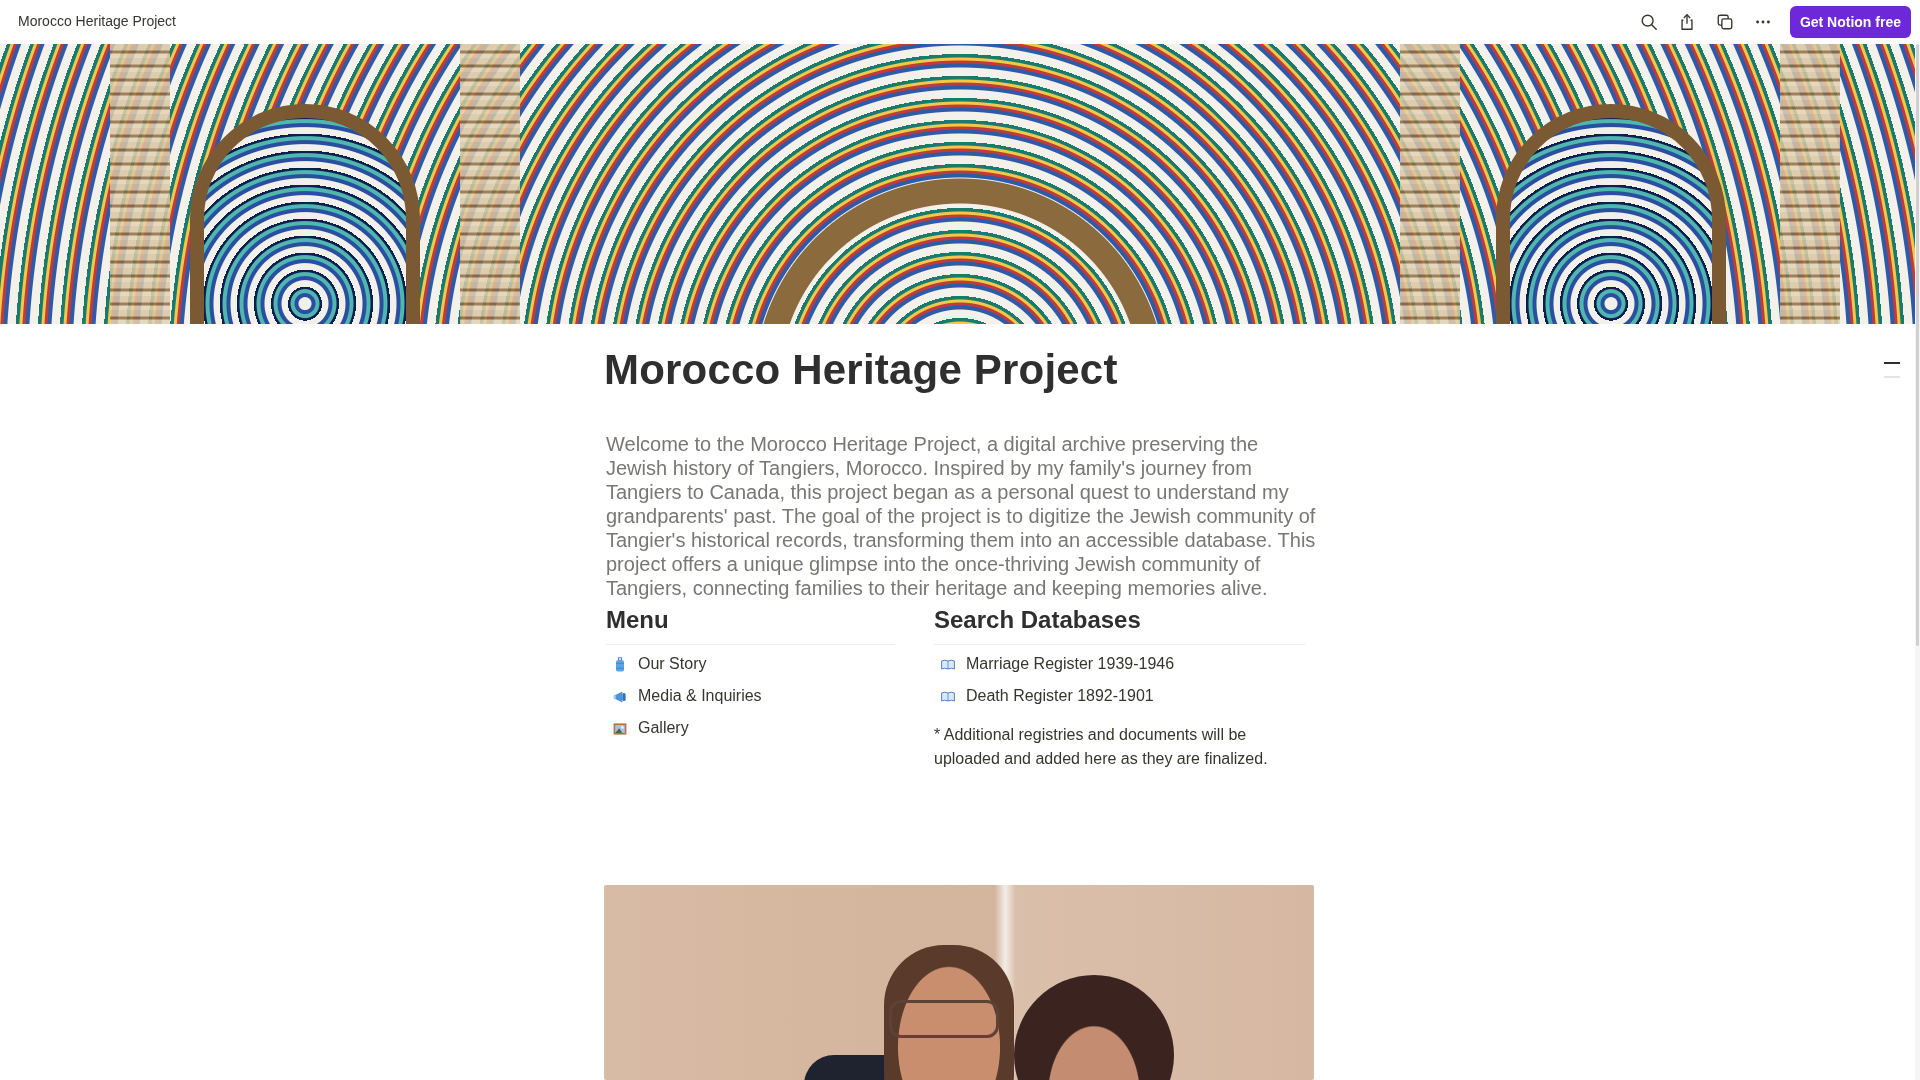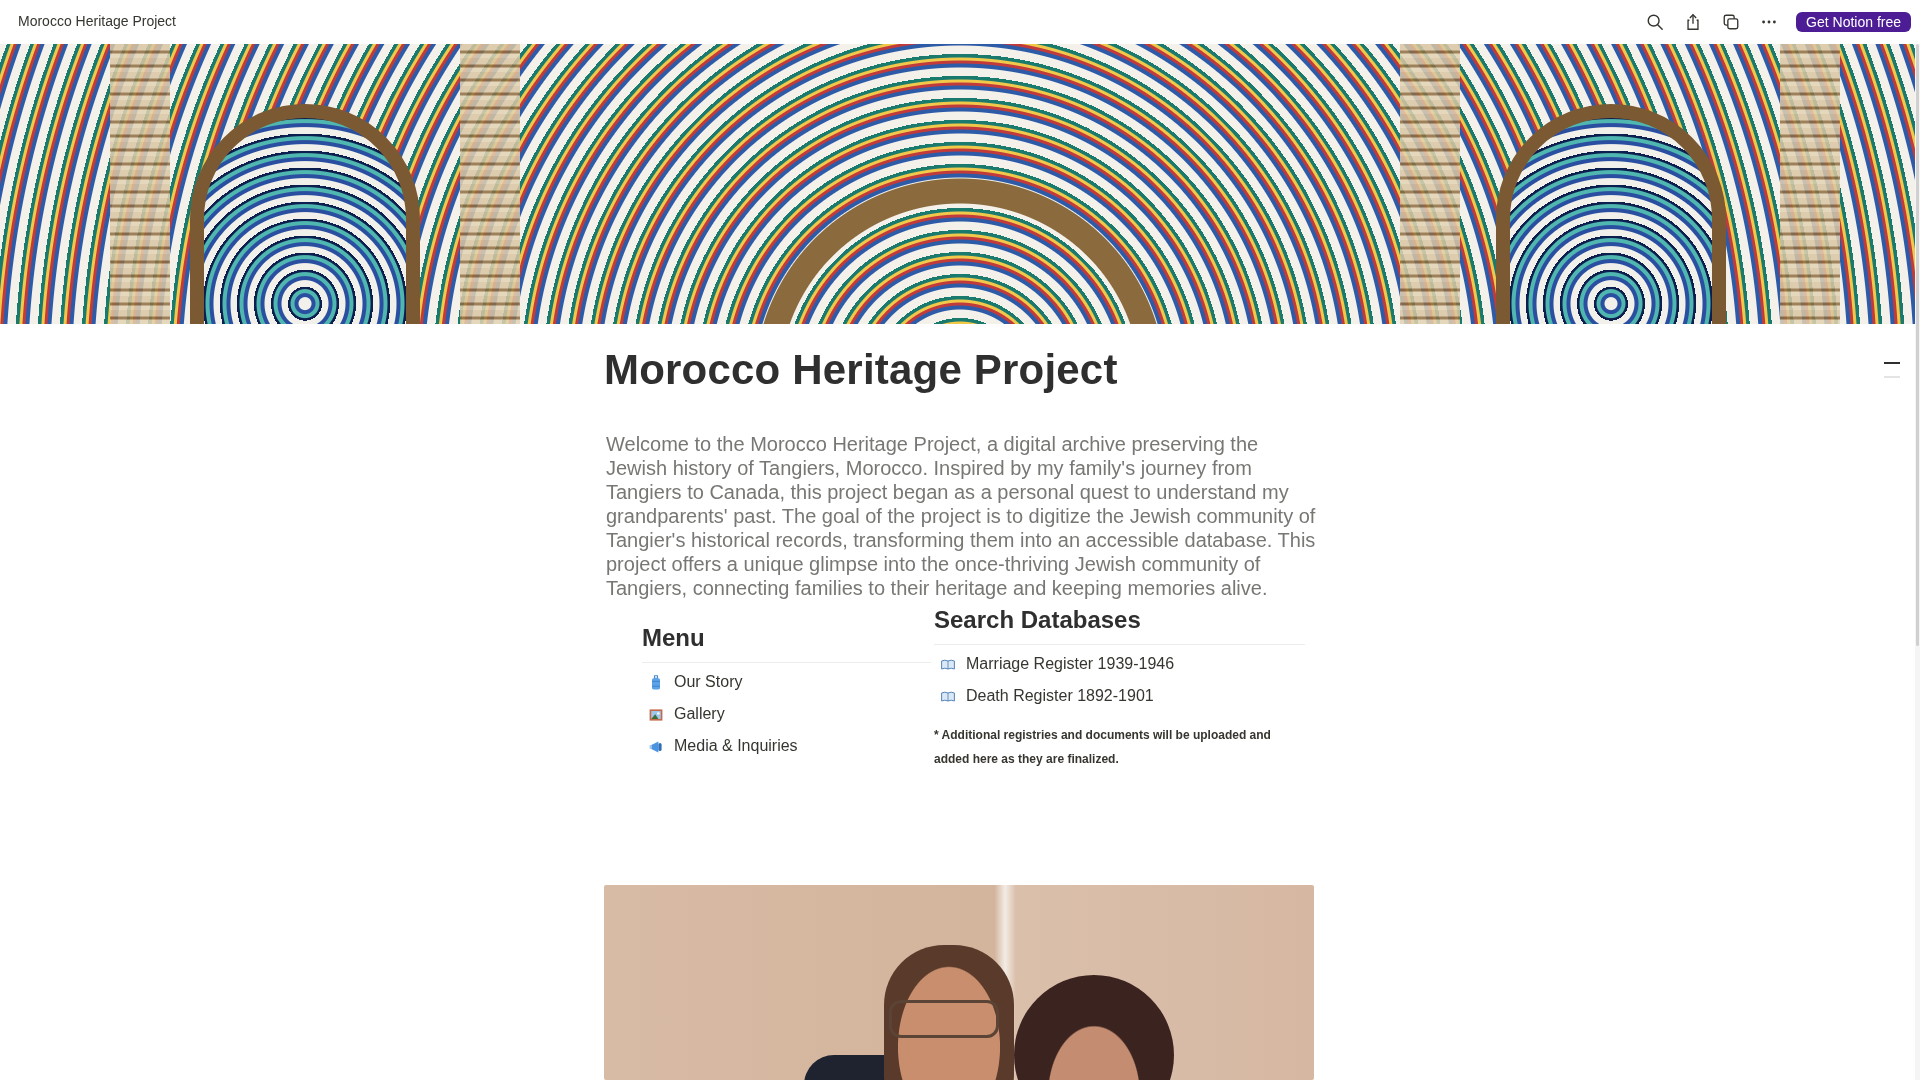--- a/index.html
+++ b/index.html
@@ -4,21 +4,21 @@
 <style>
   * { box-sizing: border-box; margin: 0; padding: 0; }
   html, body { width: 1920px; height: 1080px; overflow: hidden; background: #ffffff; }
   body { font-family: "Liberation Sans", "DejaVu Sans", sans-serif; color: #37352f; position: relative; }
 
   .topbar { position: absolute; left: 0; top: 0; width: 1920px; height: 44px; background: #fff; display: flex; align-items: center; z-index: 5; }
   .topbar .page-crumb { position: absolute; left: 18px; top: 13px; font-size: 14px; color: #37352f; }
   .topbar .actions { position: absolute; right: 9px; top: 5px; height: 33px; display: flex; align-items: center; }
   .icon-btn { width: 30px; height: 30px; display: flex; align-items: center; justify-content: center; margin-right: 8px; border-radius: 4px; cursor: pointer; }
   .icon-btn svg { width: 18px; height: 18px; }
-  .cta { background: #4c1d95; color: #fff; font-size: 14px; height: 20px; padding: 0 10px; border-radius: 6px; display: flex; align-items: center; cursor: pointer; margin-left: 4px; }
+  .cta { background: #6d28d9; color: #fff; font-size: 14px; height: 32px; padding: 0 10px; border-radius: 6px; display: flex; align-items: center; cursor: pointer; margin-left: 4px; font-weight: bold; }
 
   .cover { position: absolute; left: 0; top: 44px; width: 1915px; height: 280px; overflow: hidden;
     background:
       radial-gradient(circle at 960px 340px, #1e2f6e 0 10px, transparent 11px),
       radial-gradient(circle at 960px 340px, transparent 0 180px, #8b6a3d 181px 205px, transparent 206px),
       repeating-radial-gradient(circle at 960px 340px, #f4f1ea 0 8px, #2d5ba8 9px 12px, #c23a3a 13px 15px, #f1c94a 16px 18px, #1a7a6e 19px 22px),
       linear-gradient(90deg, #c9b08a 0%, #b89a6d 12%, #d6c09a 20%, #a9875a 28%, #cdb58e 32%, #d8c4a0 68%, #a9875a 72%, #d6c09a 80%, #b89a6d 88%, #8a6f44 100%);
   }
   .cover .arch { position: absolute; bottom: -40px; width: 230px; height: 260px; border-radius: 115px 115px 0 0; background:
       repeating-radial-gradient(circle at 50% 80%, #f2f0ea 0 6px, #2a4fa0 7px 10px, #4fb6b0 11px 14px, #0d1f4f 15px 17px); border: 14px solid #7b5a33; }
@@ -31,27 +31,27 @@
 
   .toc-marks { position: absolute; left: 1884px; top: 362px; }
   .toc-marks .m1 { width: 16px; height: 2px; background: #2f2f2f; margin-bottom: 12px; }
   .toc-marks .m2 { width: 16px; height: 2px; background: #e4e4e4; }
 
   .page-title { position: absolute; left: 604px; top: 346px; font-size: 42px; font-weight: 700; color: #2f2f2f; letter-spacing: 0.2px; white-space: nowrap; }
 
   .intro { position: absolute; left: 606px; top: 432px; width: 712px; font-size: 20px; line-height: 24px; color: #787774; }
 
   .col { position: absolute; top: 600px; }
-  .col.left { left: 642px; width: 289px; margin-top: 18px; }
+  .col.left { left: 606px; width: 289px; }
   .col.right { left: 934px; width: 371px; }
   .col h2 { font-size: 24px; font-weight: 600; color: #2f2f2f; height: 40px; line-height: 40px; }
   .col .divider { height: 1px; background: #ededec; margin-top: 4px; margin-bottom: 10px; }
   .list-item { display: flex; height: 32px; font-size: 16px; color: #37352f; cursor: pointer; }
   .list-item .ico { width: 20px; height: 20px; margin-left: 4px; margin-right: 8px; display: flex; align-items: center; justify-content: center; }
-  .note { font-size: 12px; line-height: 24px; color: #37352f; margin-top: 4px; font-weight: bold; }
+  .note { font-size: 16px; line-height: 24px; color: #37352f; margin-top: 4px; }
 
   .photo { position: absolute; left: 604px; top: 885px; width: 710px; height: 195px; overflow: hidden; border-radius: 2px;
     background: linear-gradient(90deg, #d8bba5 0%, #d3b49c 55%, #f3ece5 56.5%, #dabfab 58%, #d6b8a2 100%); }
   .photo .head1 { position: absolute; left: 280px; top: 60px; width: 130px; height: 170px; border-radius: 60px 60px 40px 40px; background: radial-gradient(ellipse at 50% 60%, #c98e6e 0 55%, #5a3a2a 56% 100%); }
   .photo .glasses { position: absolute; left: 285px; top: 115px; width: 110px; height: 38px; border: 3px solid #5b4335; border-radius: 12px; }
   .photo .head2 { position: absolute; left: 410px; top: 90px; width: 160px; height: 160px; border-radius: 80px; background: radial-gradient(ellipse at 50% 75%, #c48c70 0 40%, #3b2320 41% 100%); }
   .photo .suit { position: absolute; left: 200px; top: 170px; width: 120px; height: 40px; background: #1f2330; border-radius: 30px 30px 0 0; }
 </style>
 </head>
 <body>
@@ -122,37 +122,37 @@
           <rect x="5" y="4" width="10" height="14" rx="2" fill="#5aa3e6"></rect>
           <line x1="5" y1="8" x2="15" y2="8" stroke="#3c7fc4"></line>
           <line x1="5" y1="14" x2="15" y2="14" stroke="#3c7fc4"></line>
         </svg>
     </span>
     <span>Our Story</span>
   </div>
   <div class="list-item">
     <span class="ico">
       <svg viewBox="0 0 20 20" width="16" height="16">
+          <polygon points="3,8 13,3 13,17 3,12" fill="#4a93e0"></polygon>
+          <rect x="13" y="5" width="4" height="10" rx="2" fill="#2f6fb8"></rect>
+          <rect x="2" y="8" width="3" height="4" fill="#9cc6ea"></rect>
+        </svg>
+    </span>
+    <span>Media &amp; Inquiries</span>
+  </div>
+  <div class="list-item">
+    <span class="ico">
+      <svg viewBox="0 0 20 20" width="16" height="16">
           <rect x="2" y="3" width="16" height="14" fill="#c6694a"></rect>
           <rect x="4" y="5" width="12" height="10" fill="#9cc6ea"></rect>
           <polygon points="4,15 9,9 13,15" fill="#3f6e3a"></polygon>
           <circle cx="13" cy="8" r="1.5" fill="#fff"></circle>
         </svg>
     </span>
     <span>Gallery</span>
-  </div>
-  <div class="list-item">
-    <span class="ico">
-      <svg viewBox="0 0 20 20" width="16" height="16">
-          <polygon points="3,8 13,3 13,17 3,12" fill="#4a93e0"></polygon>
-          <rect x="13" y="5" width="4" height="10" rx="2" fill="#2f6fb8"></rect>
-          <rect x="2" y="8" width="3" height="4" fill="#9cc6ea"></rect>
-        </svg>
-    </span>
-    <span>Media &amp; Inquiries</span>
   </div>
 </div>
 
 <div class="col right">
   <h2>Search Databases</h2>
   <div class="divider"></div>
 
   <div class="list-item">
     <span class="ico">
       <svg viewBox="0 0 20 20" width="16" height="16">

